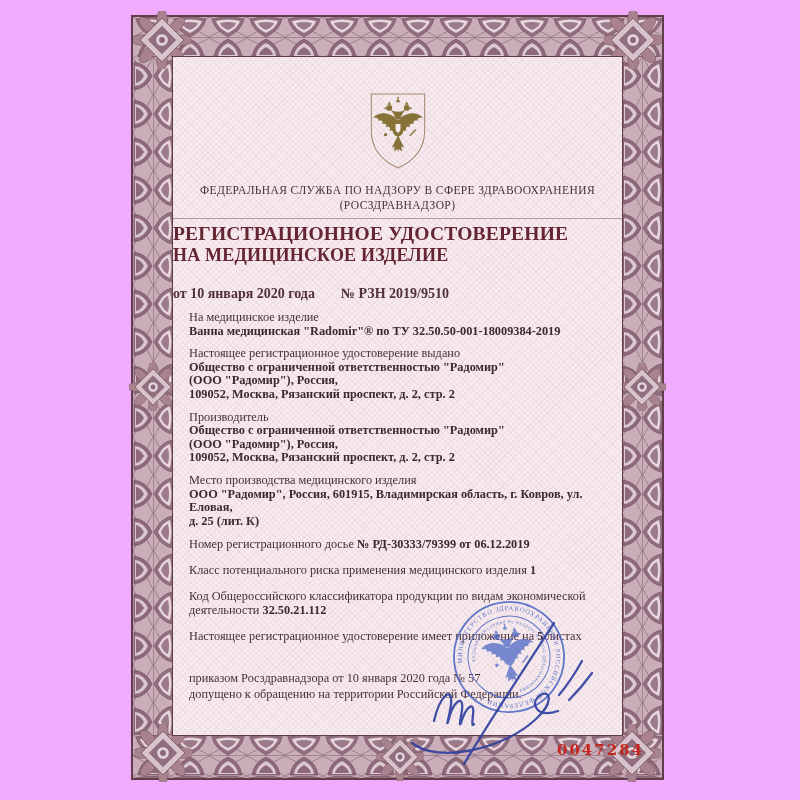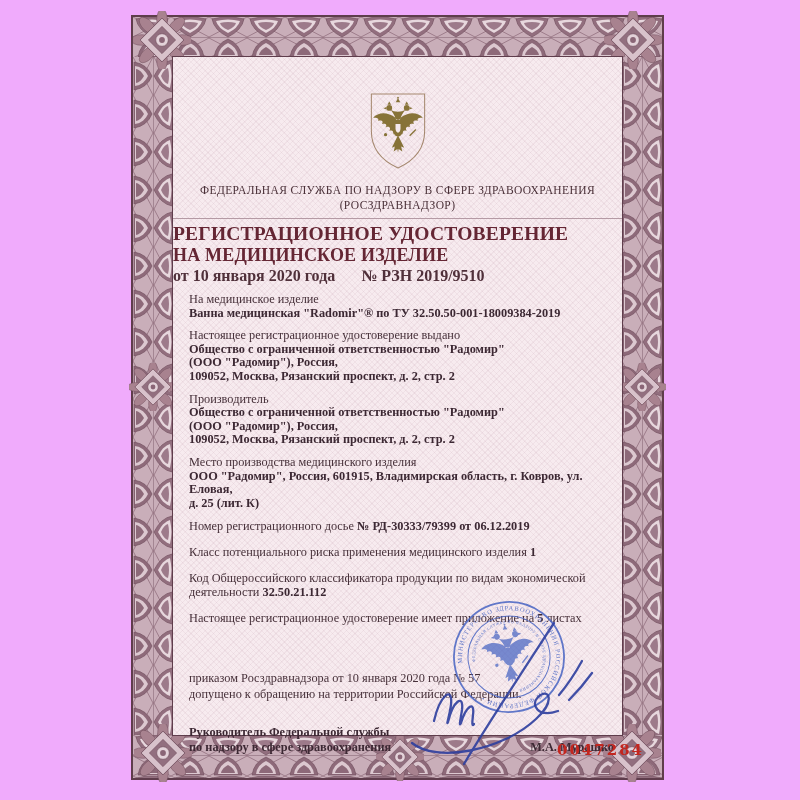--- a/index.html
+++ b/index.html
@@ -27,21 +27,21 @@
   
   .emblem{width:74px;height:96px;margin:26px auto 0;display:block;}
   
   .authority{margin-top:4px;text-align:center;font-size:11.5px;letter-spacing:.4px;
              line-height:15px;color:#4a3038;}
   .divider{height:0;border-top:1px solid #b49aa4;margin:5px 0 0 0;}
   
   .titleblock{color:#652634;margin-top:3px;}
   .title1{font-size:19.5px;font-weight:bold;line-height:23px;letter-spacing:.2px;}
   .title2{font-size:18px;font-weight:bold;line-height:21px;letter-spacing:.2px;}
-  .dateline{font-size:16px;font-weight:bold;line-height:17px;margin-top:1px;color:#50303a;}
+  .dateline{font-size:14px;font-weight:bold;line-height:17px;margin-top:19px;color:#50303a;}
   .dateline .num{margin-left:26px;}
   
   .body{padding:0 6px 0 16px;font-size:12.3px;line-height:13.6px;}
   .field{margin-top:9px;}
   .f-label{font-weight:normal;}
   .f-line{font-weight:bold;color:#3c2833;}
   .detail{margin-top:10px;}
   .d-value{font-weight:bold;color:#3c2833;}
   
   .footer{position:absolute;left:16px;right:8px;top:588px;font-size:12.3px;line-height:15.5px;}
@@ -223,27 +223,20 @@
 
           <p class="detail"><span>Номер регистрационного досье </span><span class="d-value">№ РД-30333/79399 от 06.12.2019</span></p>
           <p class="detail"><span>Класс потенциального риска применения медицинского изделия </span><span class="d-value">1</span></p>
           <p class="detail"><span>Код Общероссийского классификатора продукции по видам экономической деятельности </span><span class="d-value">32.50.21.112</span></p>
           <p class="detail"><span>Настоящее регистрационное удостоверение имеет приложение на </span><span class="d-value">5</span><span> листах</span></p>
         </div>
 
         <div class="footer">
           <div>приказом Росздравнадзора от 10 января 2020 года № 57</div>
           <div>допущено к обращению на территории Российской Федерации.</div>
-          <div class="signrow">
-            <div class="signtitle">
-              <div>Руководитель Федеральной службы</div>
-              <div>по надзору в сфере здравоохранения</div>
-            </div>
-            <div class="signname">М.А. Мурашко</div>
-          </div>
         </div>
 
         <svg class="stamp" viewBox="0 0 120 120">
           <defs>
             <path id="ringPath" d="M60,60 m-47,0 a47,47 0 1,1 94,0 a47,47 0 1,1 -94,0"></path>
             <path id="ringPath2" d="M60,60 m-34,0 a34,34 0 1,1 68,0 a34,34 0 1,1 -68,0"></path>
           </defs>
           <circle cx="60" cy="60" r="55" fill="none" stroke="#4d68c4" stroke-width="1.8"></circle>
           <circle cx="60" cy="60" r="41" fill="none" stroke="#4d68c4" stroke-width="1"></circle>
           <text font-size="6.4" letter-spacing="1" fill="#4d68c4" font-family="Liberation Serif, serif">

